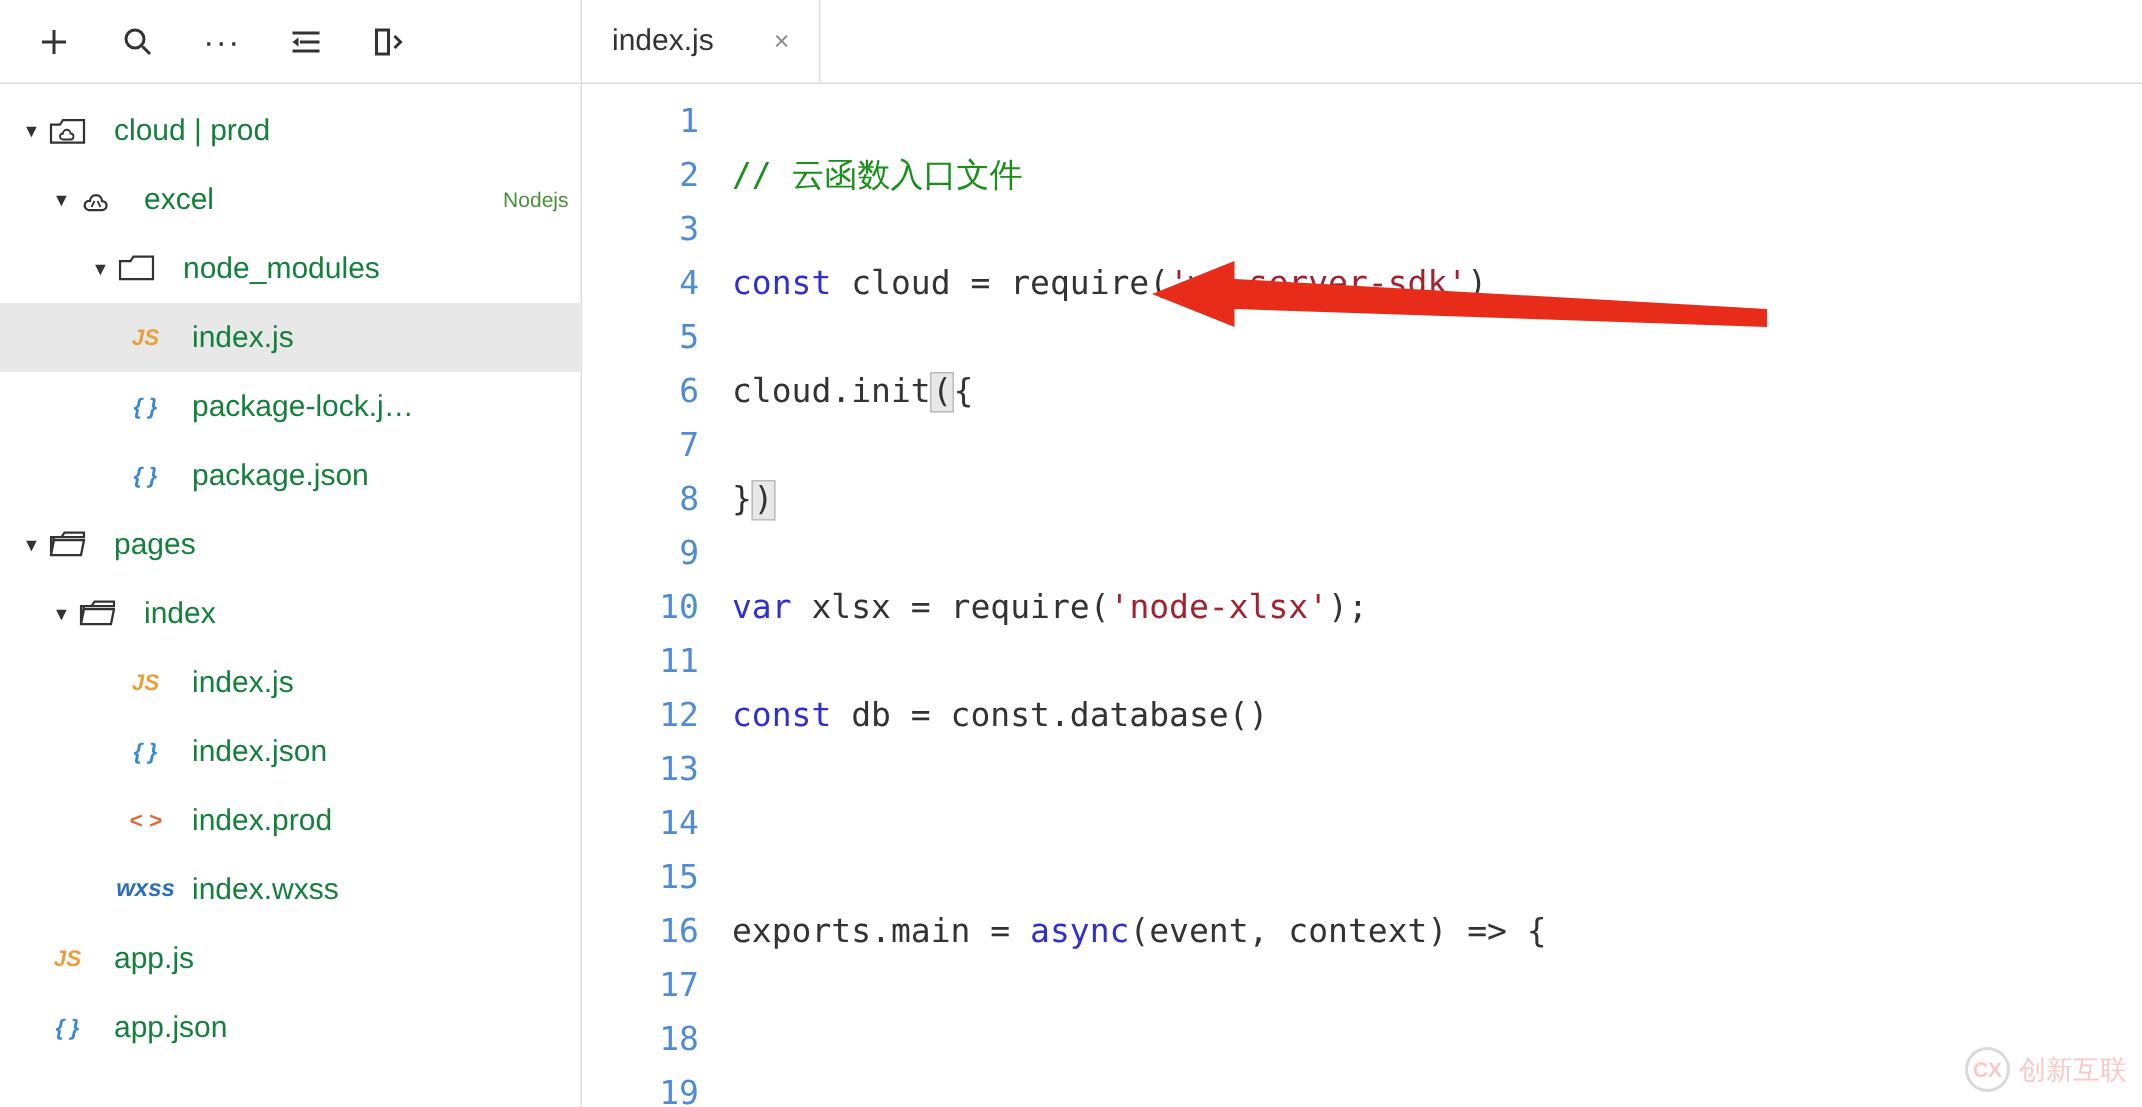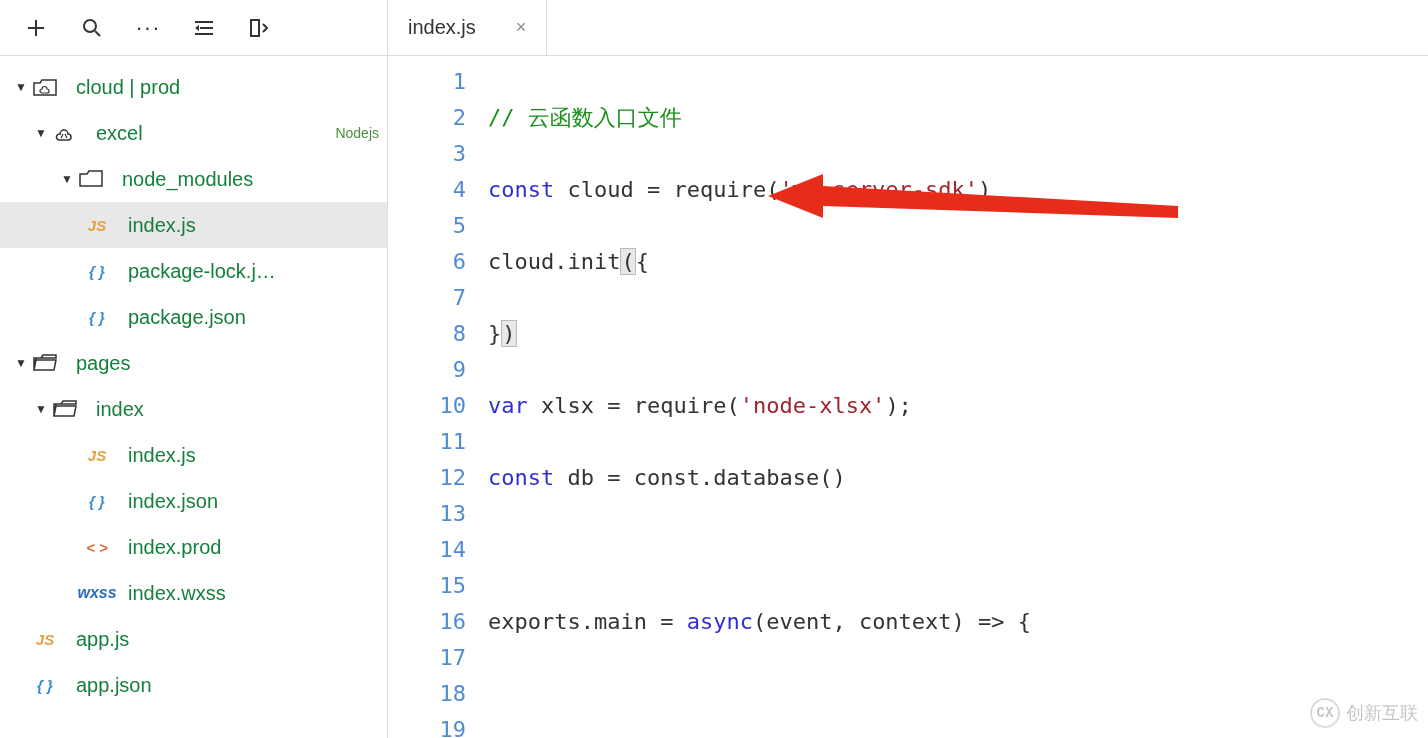--- a/index.html
+++ b/index.html
@@ -25,21 +25,21 @@
 .tab-close { color: #888; font-size: 18px; cursor: pointer; }
 .code-area { flex: 1; display: flex; font-family: Menlo, Consolas, monospace; font-size: 22px; line-height: 36px; overflow: hidden; position: relative; }
 .gutter { width: 100px; text-align: right; padding-right: 22px; color: #4f8bd6; padding-top: 8px; }
 .gutter div { height: 36px; }
 .code { flex: 1; padding-top: 8px; white-space: pre; position: relative; }
 .code-line { height: 36px; }
 .tk-comment { color: #1a8f1a; }
 .tk-keyword { color: #3030d0; }
 .tk-string { color: #a2232f; }
 .arrow-svg { position: absolute; top: 112px; left: 280px; pointer-events: none; }
-.watermark { position: absolute; right: 10px; bottom: 10px; opacity: 0.3; font-size: 18px; color: #404040; display: flex; align-items: center; gap: 6px; font-family: Liberation Mono, monospace; }
+.watermark { position: absolute; right: 10px; bottom: 10px; opacity: 0.3; font-size: 18px; color: #ef4444; display: flex; align-items: center; gap: 6px; }
 .watermark-circle { width: 30px; height: 30px; border: 2px solid #888; border-radius: 50%; display: flex; align-items: center; justify-content: center; font-size: 14px; font-weight: bold; }
 .bracket-hl { background: #e8e8e8; border: 1px solid #bbb; }
 </style>
 </head>
 <body>
 
 <div class="sidebar">
   <div class="toolbar">
     <div class="tb-btn">
       <svg width="22" height="22" viewBox="0 0 22 22">

